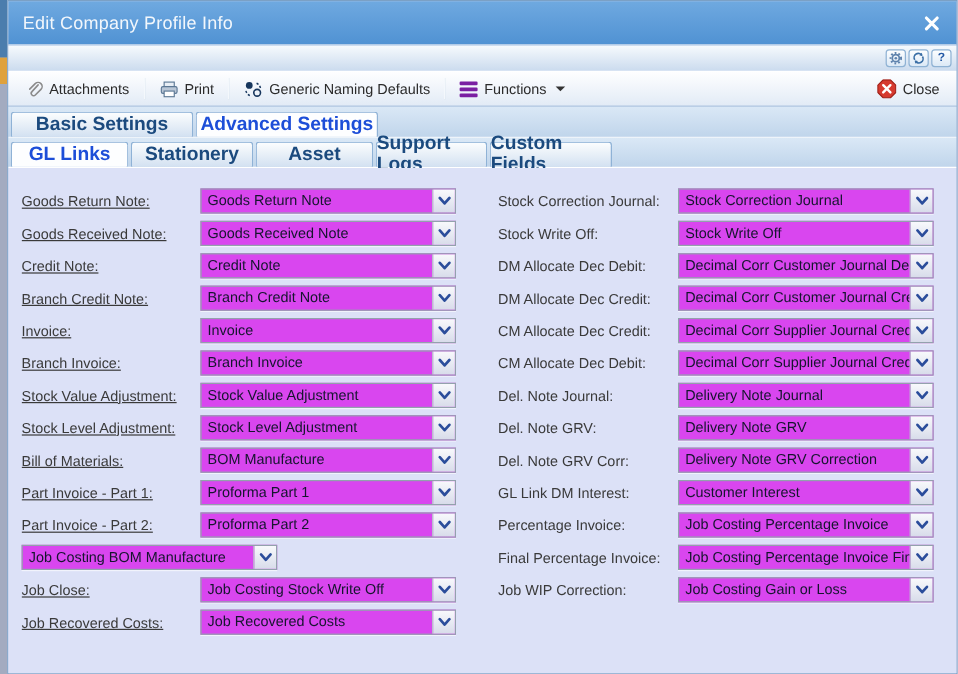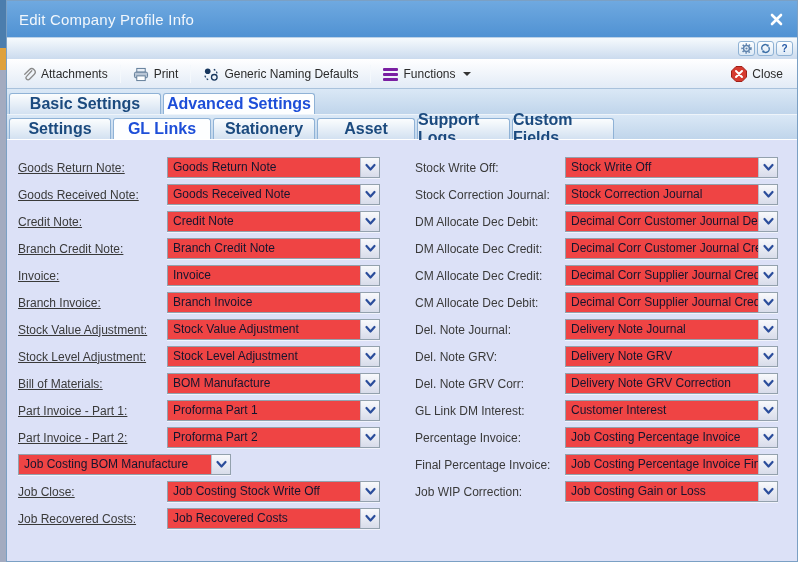--- a/index.html
+++ b/index.html
@@ -60,21 +60,21 @@
 
   
   .content { flex:1; background:#dce1f7; position:relative; }
   .col { position:absolute; top:14px; display:flex; flex-direction:column; }
   .col-left  { left:11px; }
   .col-right { left:408px; }
   .row { height:27px; display:flex; align-items:center; }
   .lbl { font-size:12px; color:#3a3a3a; white-space:nowrap; overflow:hidden; }
   .col-left  .lbl { width:149px;text-decoration:underline; }
   .col-right .lbl { width:150px; }
-  .dd { width:213px; height:21px; background:#ef4444; border:1px solid #93a1ad;
+  .dd { width:213px; height:21px; background:#d946ef; border:1px solid #93a1ad;
         display:flex; align-items:stretch; cursor:pointer; box-shadow:0 1px 0 rgba(255,255,255,0.6); }
   .ddv { flex:1; font-size:12px; color:#15152e; line-height:19px; padding-left:5px;
          white-space:nowrap; overflow:hidden; }
   .ddb { width:19px; flex:none; background:linear-gradient(#f8f9fc,#d8dcea);
          border-left:1px solid #b9bfce; display:flex; align-items:center; justify-content:center; }
 
   svg { display:block; }
 </style>
 </head>
 <body>
@@ -159,21 +159,20 @@
       <span>Close</span>
     </span>
   </div>
 
   <div class="tabrow tabrow1">
     <div class="tab w150">Basic Settings</div>
     <div class="tab w150 active">Advanced Settings</div>
   </div>
 
   <div class="tabrow tabrow2">
-    <div class="tab w100">Settings</div>
     <div class="tab w98 active">GL Links</div>
     <div class="tab w100">Stationery</div>
     <div class="tab w98">Asset</div>
     <div class="tab w105">Support Logs</div>
     <div class="tab w100">Custom Fields</div>
   </div>
 
   <div class="content">
 
     <div class="col col-left">
@@ -342,35 +341,35 @@
                 <path d="M1.5 2 L5.5 6.5 L9.5 2" fill="none" stroke="#2b4d9b" stroke-width="2.2" stroke-linecap="round" stroke-linejoin="round"></path>
               </svg>
             </span>
           </div>
         </div>
       </div>
 
     <div class="col col-right">
 
         <div class="row">
+          <span class="lbl">Stock Correction Journal:</span>
+          <div class="dd">
+            <span class="ddv">Stock Correction Journal</span>
+            <span class="ddb">
+              <svg width="11" height="9" viewBox="0 0 11 9">
+                <path d="M1.5 2 L5.5 6.5 L9.5 2" fill="none" stroke="#2b4d9b" stroke-width="2.2" stroke-linecap="round" stroke-linejoin="round"></path>
+              </svg>
+            </span>
+          </div>
+        </div>
+
+        <div class="row">
           <span class="lbl">Stock Write Off:</span>
           <div class="dd">
             <span class="ddv">Stock Write Off</span>
-            <span class="ddb">
-              <svg width="11" height="9" viewBox="0 0 11 9">
-                <path d="M1.5 2 L5.5 6.5 L9.5 2" fill="none" stroke="#2b4d9b" stroke-width="2.2" stroke-linecap="round" stroke-linejoin="round"></path>
-              </svg>
-            </span>
-          </div>
-        </div>
-
-        <div class="row">
-          <span class="lbl">Stock Correction Journal:</span>
-          <div class="dd">
-            <span class="ddv">Stock Correction Journal</span>
             <span class="ddb">
               <svg width="11" height="9" viewBox="0 0 11 9">
                 <path d="M1.5 2 L5.5 6.5 L9.5 2" fill="none" stroke="#2b4d9b" stroke-width="2.2" stroke-linecap="round" stroke-linejoin="round"></path>
               </svg>
             </span>
           </div>
         </div>
 
         <div class="row">
           <span class="lbl">DM Allocate Dec Debit:</span>

